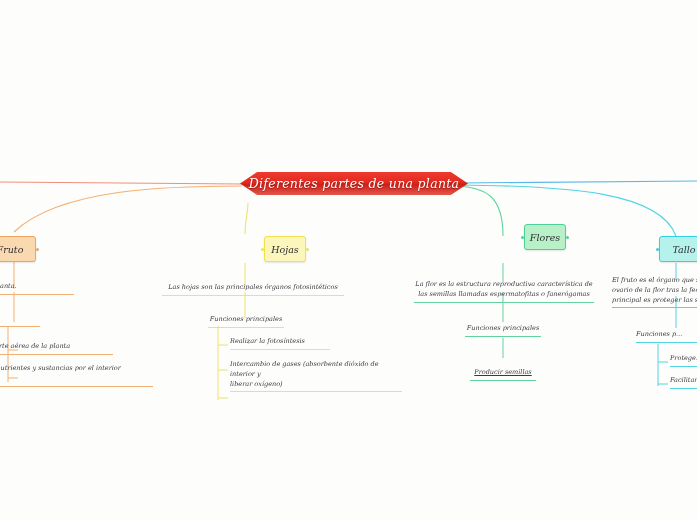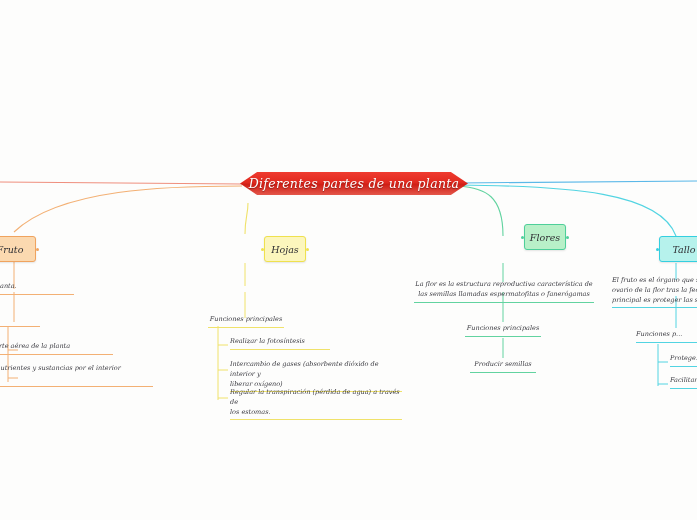--- a/index.html
+++ b/index.html
@@ -103,36 +103,35 @@
   <div class="item l" style="left:-50px;top:314px;width:90px;border-bottom-color:#f3b074;">... principales</div>
   <div class="item l" style="left:-42px;top:342px;width:155px;border-bottom-color:#f3b074;">... toda la parte aérea de la planta</div>
   <div class="item l" style="left:-42px;top:364px;width:195px;border-bottom-color:#f3b074;">... ortar los nutrientes y sustancias por el interior
 ... anta.</div>
 
   <div class="node" style="left:226px;top:236px;width:40px;height:24px;background:#fcf6bd;border-color:#efe14e;margin-left:38px;">
     <span>Hojas</span>
     <i class="nub l" style="background:#efe14e"></i>
     <i class="nub r" style="background:#efe14e"></i>
   </div>
+  <div class="item c" style="left:162px;top:283px;width:182px;border-bottom-color:#f0e26a;">Las hojas son las principales órganos fotosintéticos</div>
   <div class="item c" style="left:208px;top:315px;width:76px;border-bottom-color:#f0e26a;">Funciones principales</div>
   <div class="item l" style="left:230px;top:337px;width:100px;border-bottom-color:#f0e26a;">Realizar la fotosíntesis</div>
   <div class="item l" style="left:230px;top:360px;width:172px;border-bottom-color:#f0e26a;">Intercambio de gases (absorbente dióxido de interior y
 liberar oxígeno)</div>
-  <div class="item l" style="left:230px;top:388px;width:172px;border-bottom-color:#f0e26a;">Regular la transpiración (pérdida de agua) a través de
-los estomas.</div>
 
   <div class="node" style="left:484px;top:224px;width:40px;height:24px;background:#b8f0c8;border-color:#4ecf9a;margin-left:40px;">
     <span>Flores</span>
     <i class="nub l" style="background:#4ecf9a"></i>
     <i class="nub r" style="background:#4ecf9a"></i>
   </div>
   <div class="item c" style="left:414px;top:280px;width:180px;border-bottom-color:#62d3a0;">La flor es la estructura reproductiva característica de
 las semillas llamadas espermatofitas o fanerógamas</div>
   <div class="item c" style="left:465px;top:324px;width:76px;border-bottom-color:#62d3a0;">Funciones principales</div>
-  <div class="item c" style="left:470px;top:360px;width:66px;border-bottom-color:#62d3a0;">Producir semillas</div>
+  <div class="item c" style="left:470px;top:368px;width:66px;border-bottom-color:#62d3a0;text-decoration:underline;">Producir semillas</div>
 
   <div class="node" style="left:659px;top:236px;width:48px;height:24px;background:#b6f2ec;border-color:#34cfe0;">
     <span>Tallo</span>
     <i class="nub l" style="background:#34cfe0"></i>
   </div>
   <div class="item l" style="left:612px;top:276px;width:130px;border-bottom-color:#52d4e2;">El fruto es el órgano que se d...
 ovario de la flor tras la fecun...
 principal es proteger las sem...</div>
   <div class="item l" style="left:636px;top:330px;width:70px;border-bottom-color:#52d4e2;">Funciones p...</div>
   <div class="item l" style="left:670px;top:354px;width:60px;border-bottom-color:#52d4e2;">Protege...</div>

